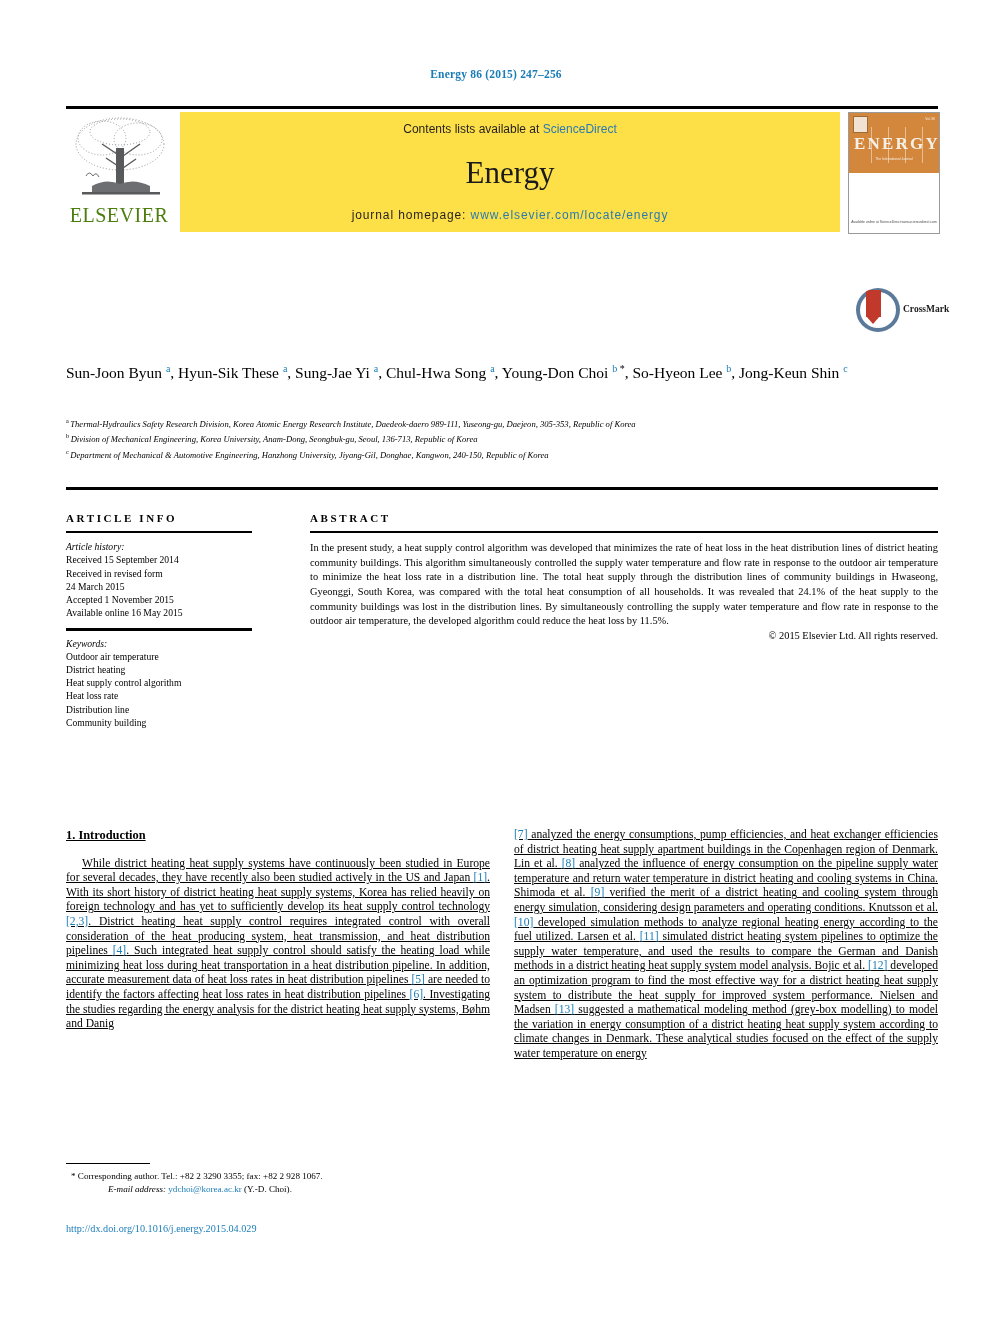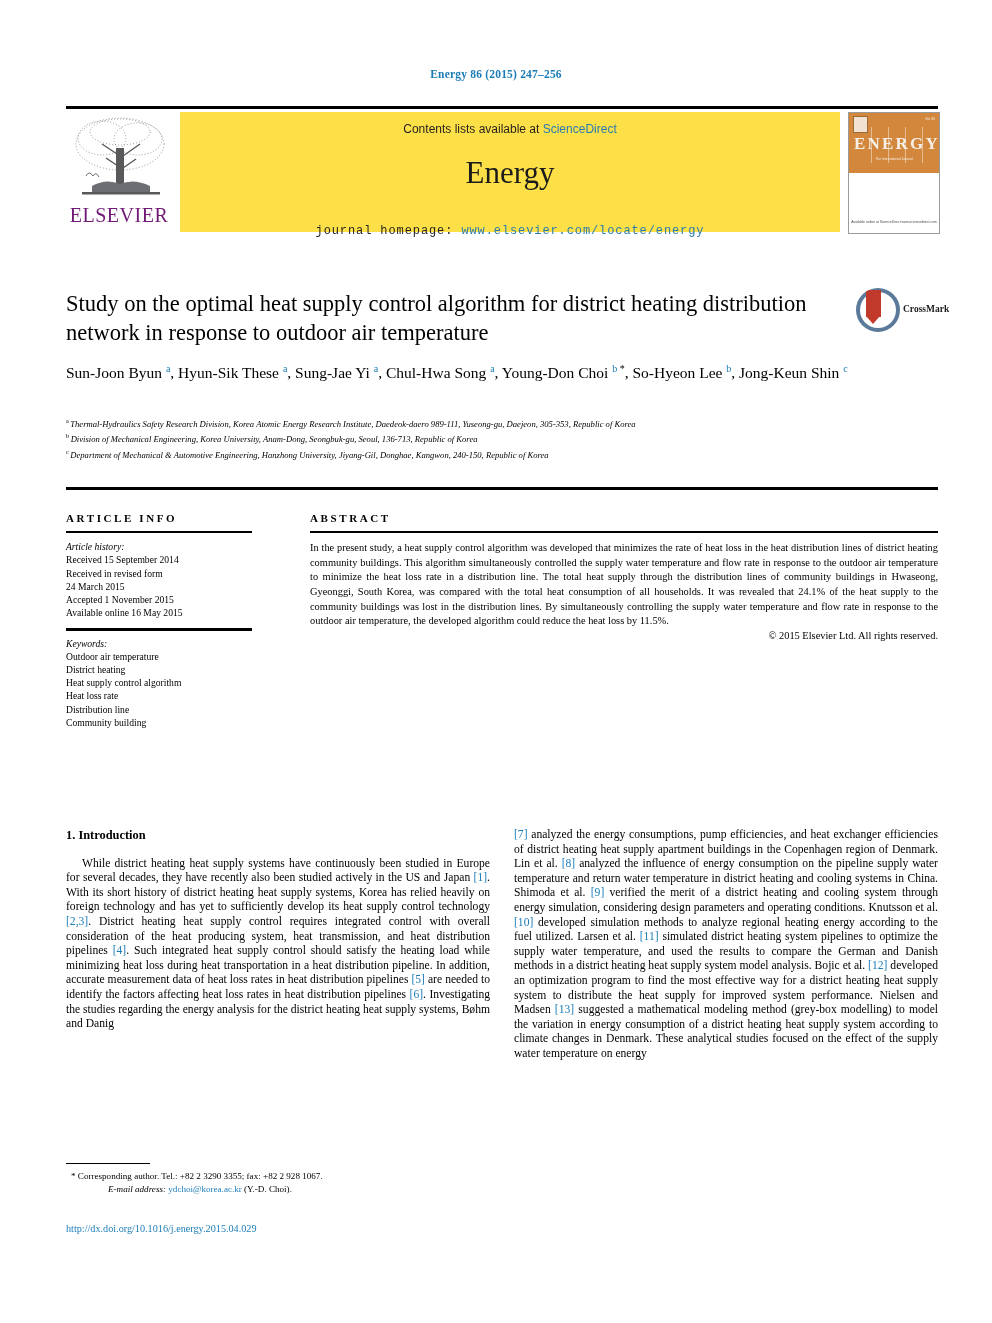--- a/index.html
+++ b/index.html
@@ -63,21 +63,21 @@
     overflow: hidden;
   }
   .elsevier-word {
     position: absolute;
     left: 0; top: 92px;
     width: 106px;
     text-align: center;
     font-family: "Liberation Serif", serif;
     font-size: 20px;
     letter-spacing: .5px;
-    color: #701a75;
+    color: #4d7c0f;
   }
   .sd-band {
     position: absolute;
     left: 114px; top: 6px;
     width: 660px;
     height: 120px;
     background: #fde047;
   }
   .sd-contents {
     position: absolute;
@@ -96,25 +96,24 @@
     text-align: center;
     font-family: "Liberation Serif", serif;
     font-size: 31px;
     color: #1b1b1b;
   }
   .homepage {
     position: absolute;
     left: 0; top: 96px;
     width: 660px;
     text-align: center;
-    font-family: Liberation Mono, monospace;
+    font-family: Liberation Sans, sans-serif;
     font-size: 12px;
     letter-spacing: .9px;
     color: #231f20;
-    margin-top: 16px;
   }
   .homepage .hp-url { color: #2a7ab0; }
 
   
   .cover {
     position: absolute;
     left: 782px; top: 6px;
     width: 90px;
     height: 120px;
     border: 1px solid #9a9a9a;
@@ -326,20 +325,21 @@
 
   
   .body-col {
     position: absolute;
     top: 828px;
     width: 424px;
     font-family: "Liberation Serif", serif;
     font-size: 11.6px;
     line-height: 14.6px;
     text-align: justify;
+    text-decoration: underline;
   }
   .body-left { left: 66px; }
   .body-right { left: 514px; }
   .sect-title {
     font-weight: bold;
     font-size: 12.4px;
     margin-bottom: 14px;
   }
   .body-col p { margin: 0; text-indent: 16px; }
   .body-col p.noindent { text-indent: 0; }
@@ -423,21 +423,20 @@
         <div class="cover-strip" style="left:73px"></div>
         <div class="cover-energy">ENERGY</div>
         <div class="cover-sub">The International Journal</div>
       </div>
       <div class="cover-bottom-txt">Available online at
 ScienceDirect
 www.sciencedirect.com</div>
     </div>
   </div>
 
-  <div class="title">Study on the optimal heat supply control algorithm for district heating distribution network in response to outdoor air temperature</div>
 
   <div class="crossmark">
     <div class="cm-badge">
       <div class="cm-inner"></div>
       <div class="cm-book"></div>
     </div>
     <div class="cm-label">CrossMark</div>
   </div>
 
   <div class="authors" id="authors"><span>Sun-Joon Byun </span><sup>a</sup>, <span>Hyun-Sik These </span><sup>a</sup>, <span>Sung-Jae Yi </span><sup>a</sup>, <span>Chul-Hwa Song </span><sup>a</sup>, <span>Young-Don Choi </span><sup>b</sup><sup class="star"> *</sup>, <span>So-Hyeon Lee </span><sup>b</sup>, <span>Jong-Keun Shin </span><sup>c</sup></div>

